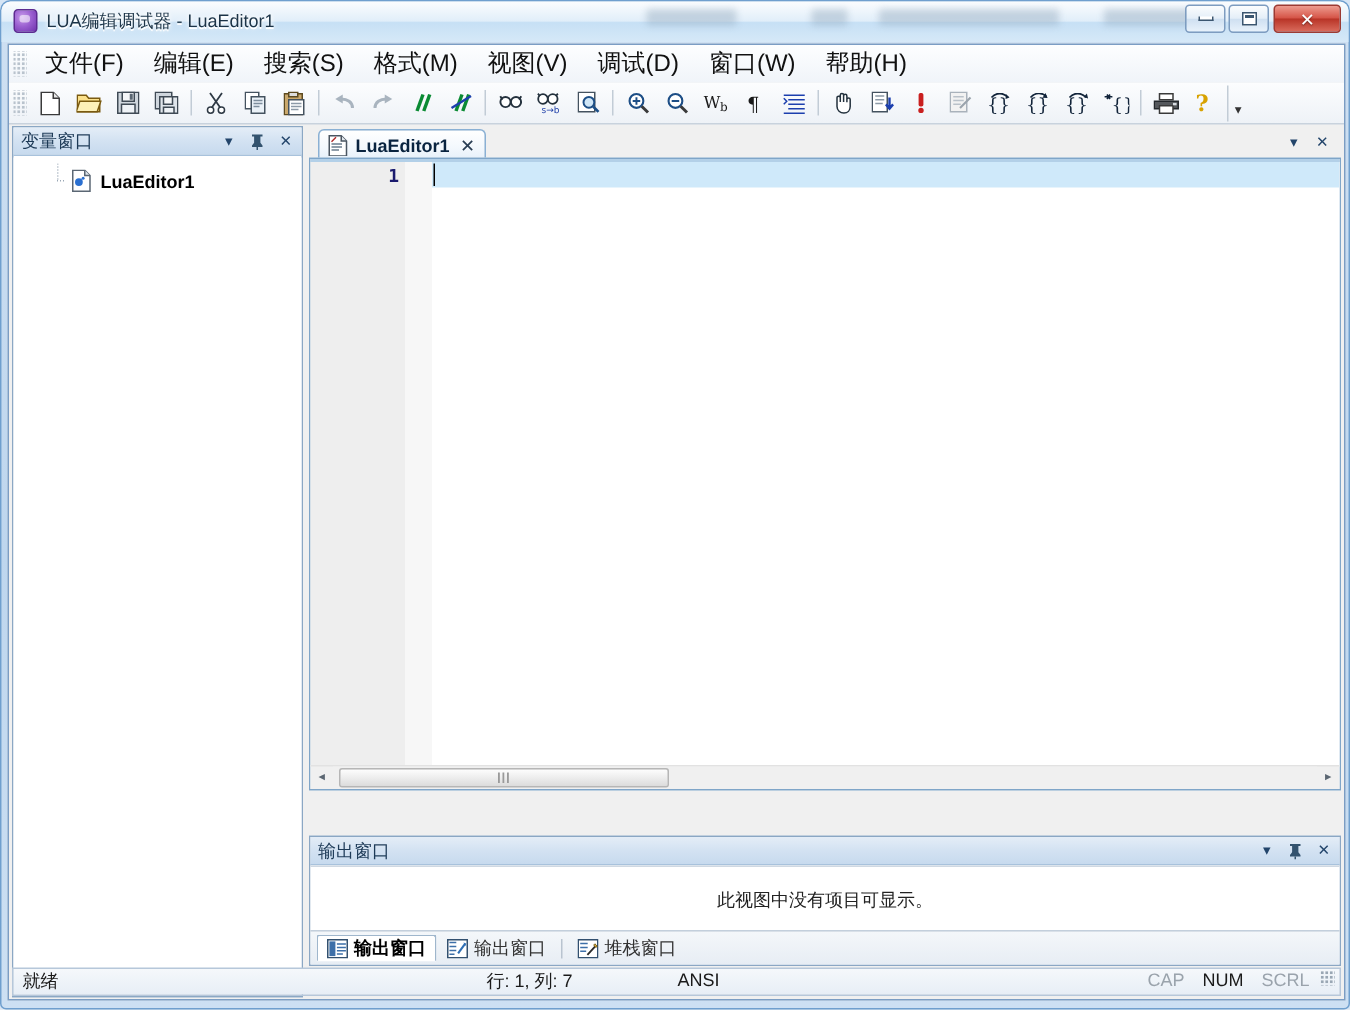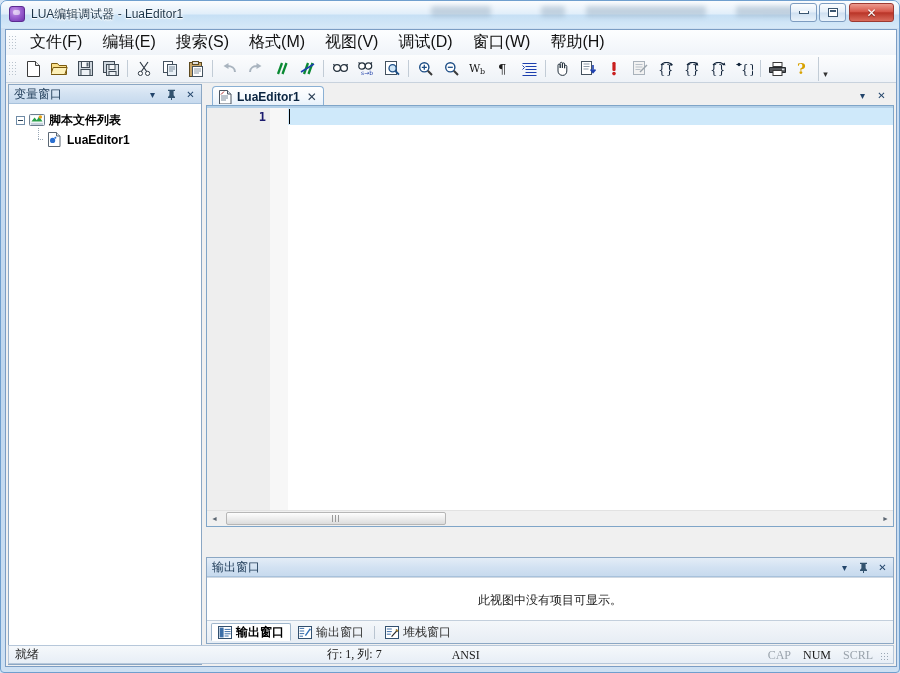--- a/index.html
+++ b/index.html
@@ -289,21 +289,21 @@
     color: #000; font-weight: bold;
   }
   .otab .oicon { width: 14px; height: 13px; margin-right: 4px; flex: none; }
   .otab-sep { width: 1px; height: 13px; background: #b9c4d0; margin: 0 3px; }
 
   
   #statusbar {
     position: absolute; left: 2px; right: 2px; bottom: 2px; height: 19px;
     background: linear-gradient(to bottom, #f5f8fb 0%, #e7eef6 100%);
     border: 1px solid #b6c7da; box-sizing: border-box;
-    display: flex; align-items: flex-end; font-size: 12px; color: #1a1a1a; font-family: Liberation Serif, serif;
+    display: flex; align-items: flex-start; font-size: 12px; color: #1a1a1a;
   }
   .sb-pane { padding: 0 6px; white-space: nowrap; }
   .sb-spacer { flex: 1; }
   .sb-dim { color: #9aa3ac; }
   #sb-grip {
     width: 12px; height: 12px; margin-right: 2px; position: relative;
   }
   #sb-grip::after {
     content: ""; position: absolute; right: 1px; bottom: 1px; width: 10px; height: 10px;
     background-image: radial-gradient(#9aa7b4 42%, transparent 44%);
@@ -600,33 +600,20 @@
         <span class="cap-btn">
           <svg width="9" height="11" viewBox="0 0 9 11">
             <path d="M1 0.7h7v1.3H6.6v4.2L8 8v1H1V8l1.4-1.8V2H1z" fill="#33536f"></path>
             <path d="M4.5 9v2" stroke="#33536f" stroke-width="1"></path>
           </svg>
         </span>
         <span class="cap-btn">✕</span>
       </div>
 
       <div id="tree">
-        <div class="tree-row">
-          <span class="expander"></span>
-          <span class="tree-icon">
-            <svg width="16" height="14" viewBox="0 0 16 14">
-              <rect x="0.5" y="1.5" width="15" height="11" rx="1" fill="#eef3f8" stroke="#6b7d8e"></rect>
-              <rect x="1.8" y="2.8" width="12.4" height="6.2" fill="#ffffff"></rect>
-              <path d="M2.4 8.6 L5.6 4.6 L7.8 7.2 L10 3.4 L13.6 8.6z" fill="#2aa04a"></path>
-              <circle cx="11.4" cy="4" r="1.7" fill="#e8a317"></circle>
-              <path d="M2 11h12" stroke="#9fb0c0" stroke-width="1"></path>
-            </svg>
-          </span>
-          <span class="tree-label script-root">脚本文件列表</span>
-        </div>
 
         <div class="tree-row child">
           <span class="tree-guide"></span>
           <span class="tree-icon">
             <svg width="14" height="15" viewBox="0 0 14 15">
               <path d="M1.5 0.5h8l3.5 3.5v10.5h-11.5z" fill="#ffffff" stroke="#5b6774"></path>
               <path d="M9.5 0.5v3.5h3.5" fill="#dfe7ee" stroke="#5b6774"></path>
               <circle cx="5.6" cy="8.4" r="2.6" fill="#2a6fd0"></circle>
               <circle cx="8.4" cy="5.8" r="1" fill="#2a6fd0"></circle>
             </svg>

